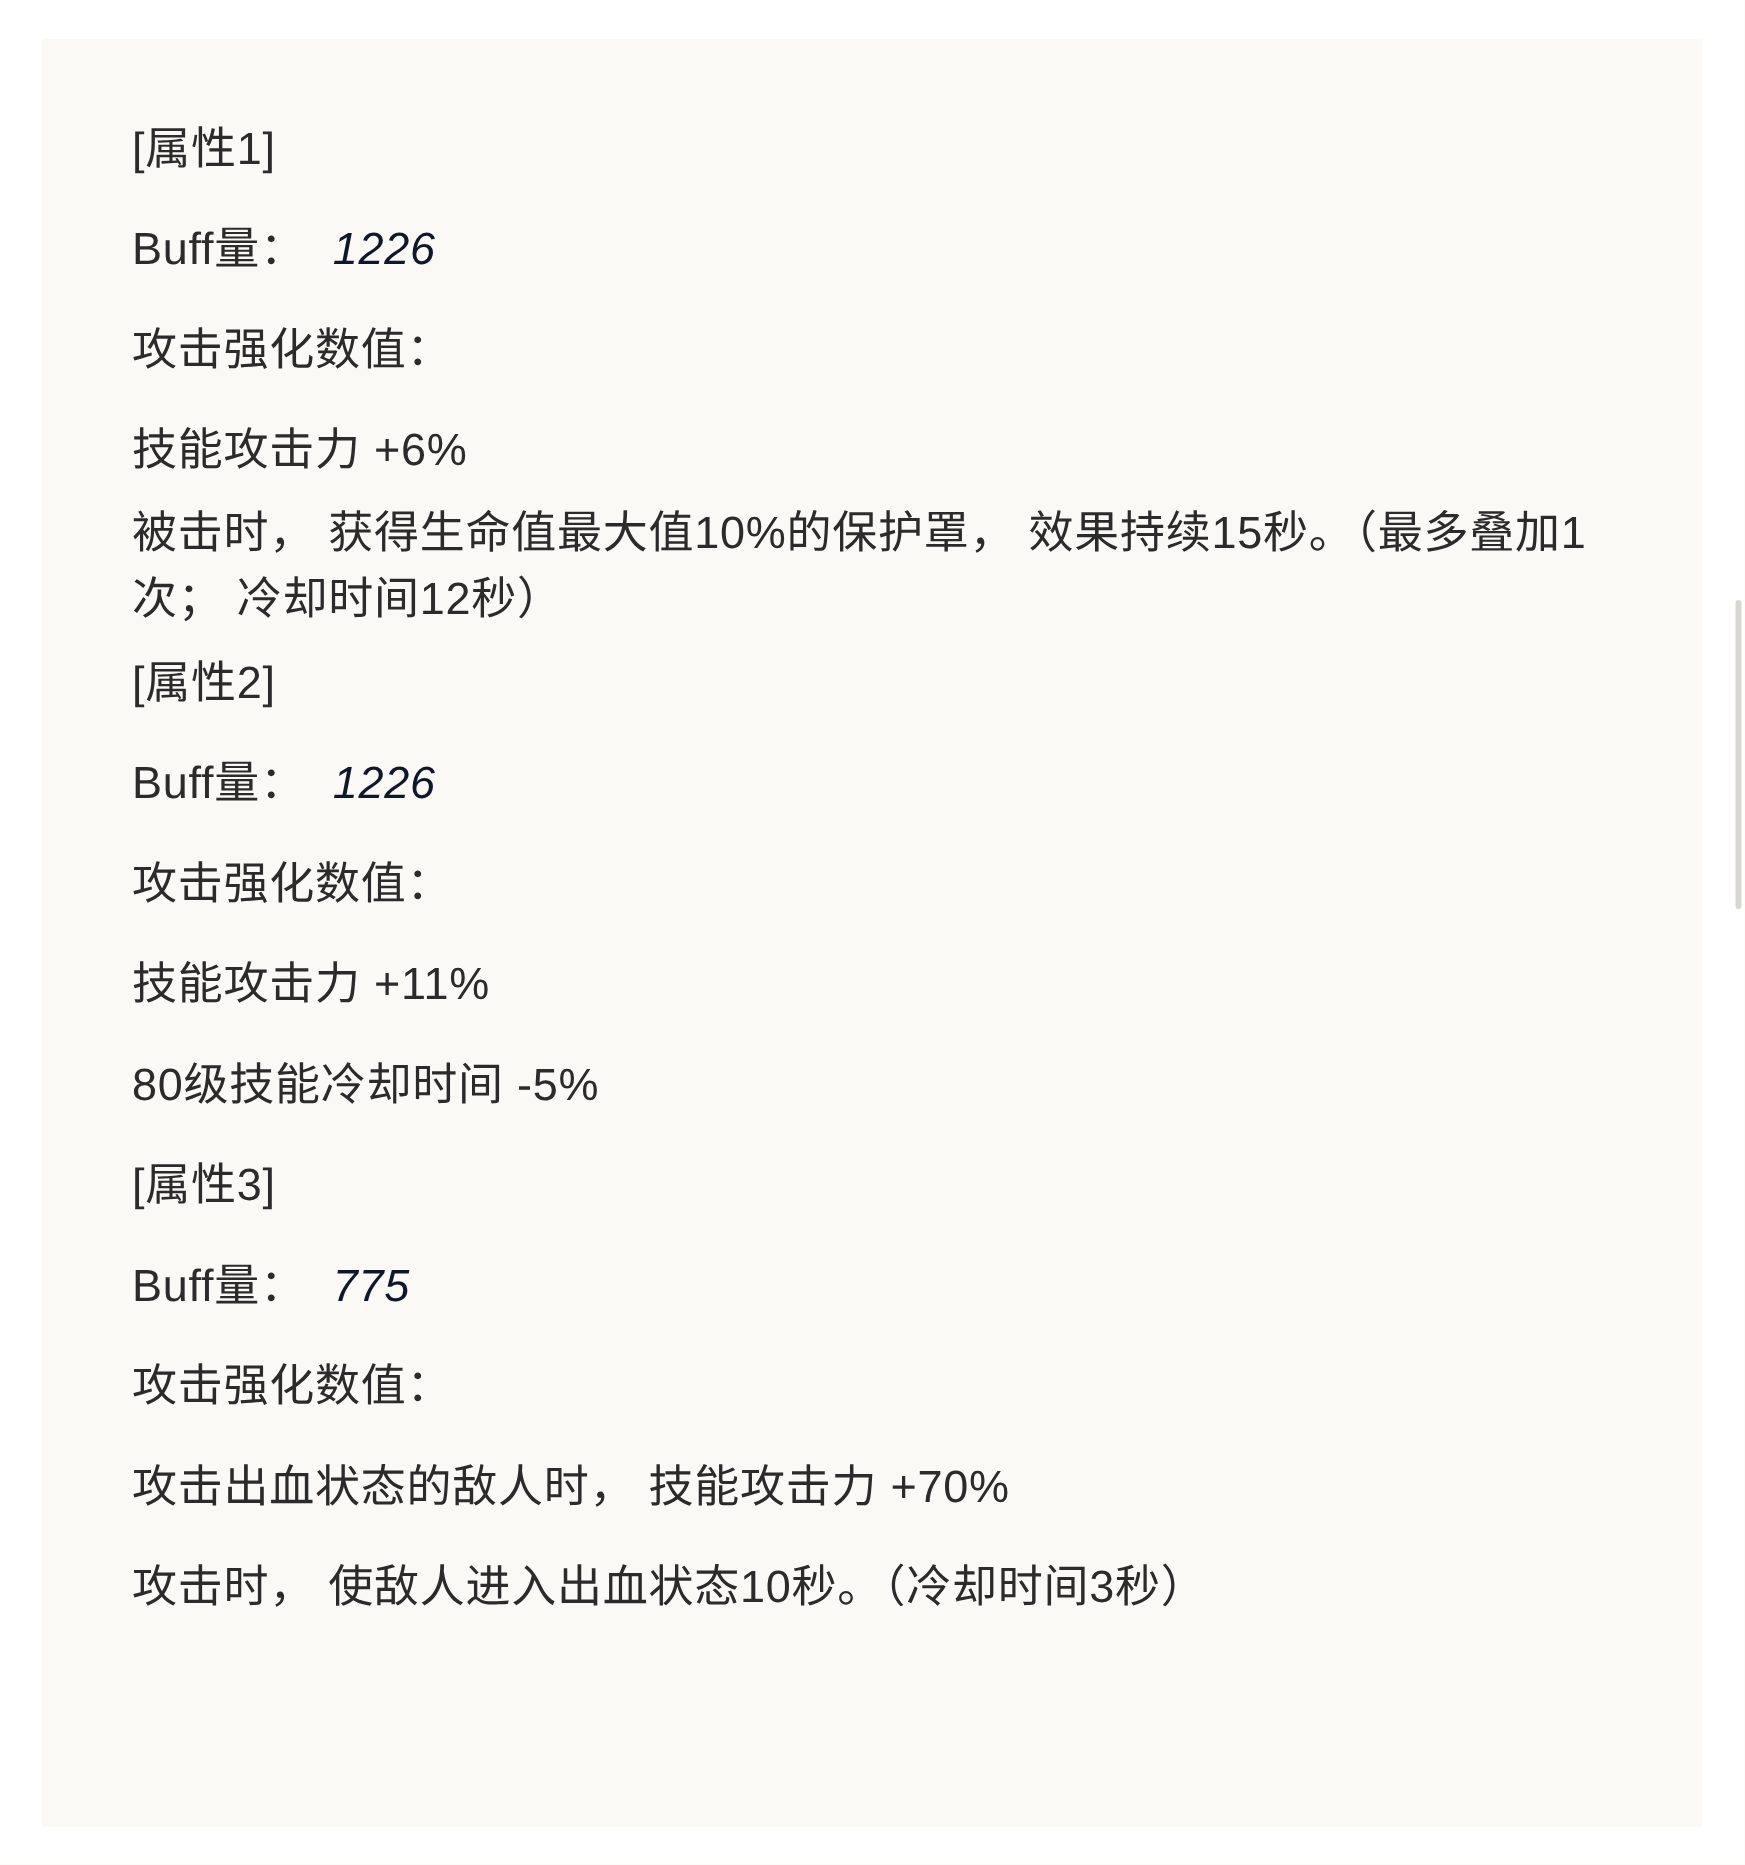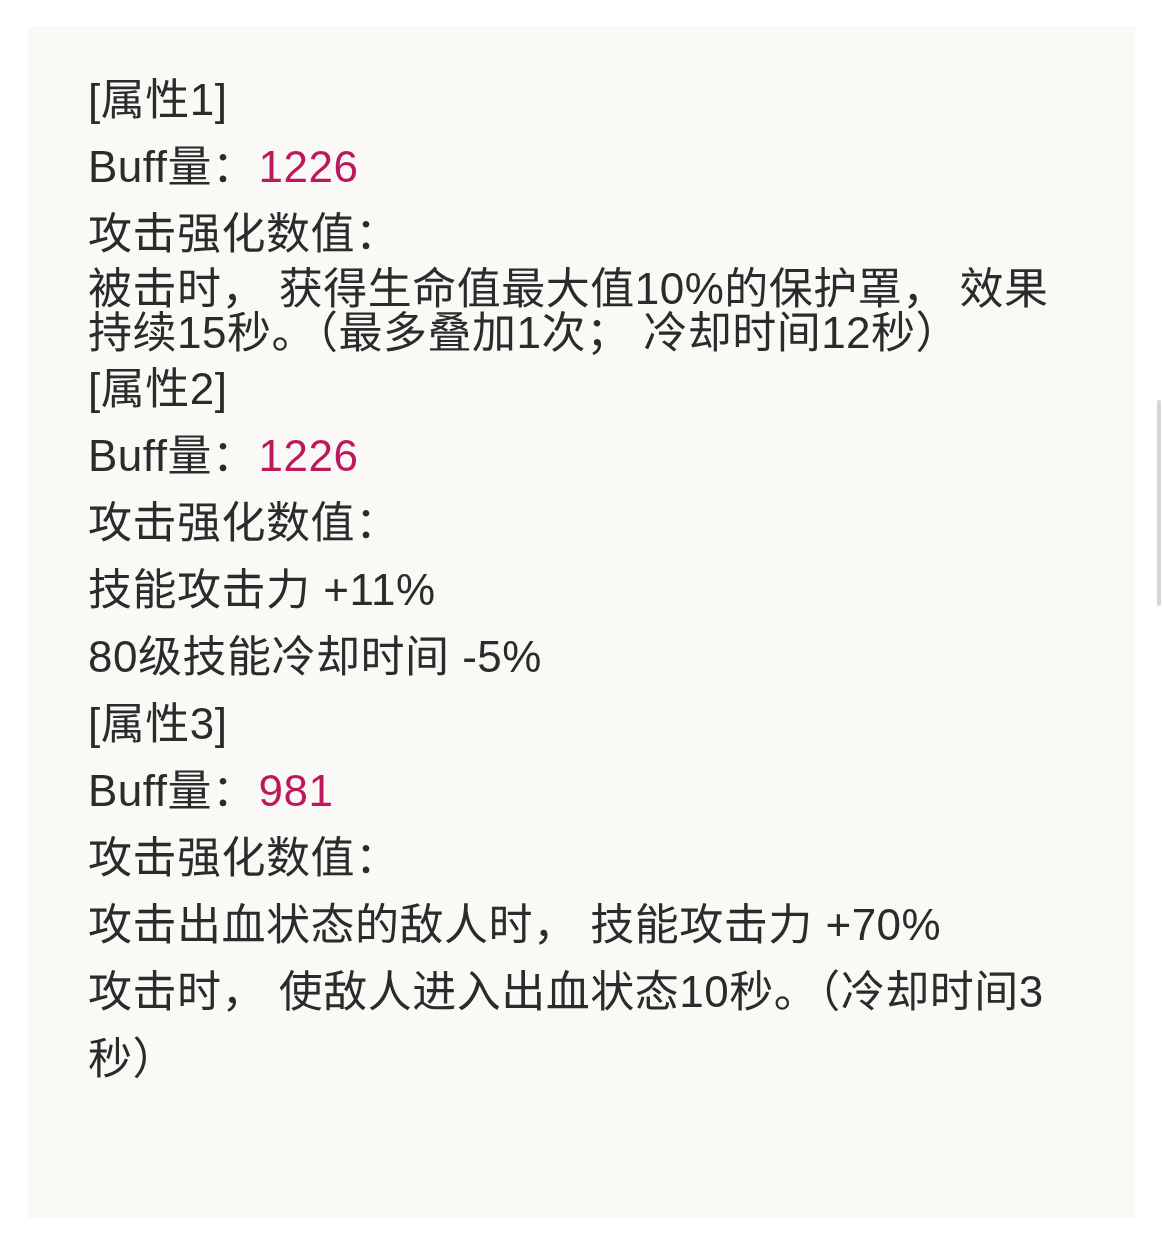--- a/index.html
+++ b/index.html
@@ -29,63 +29,65 @@
     top: 400px;
     width: 4px;
     height: 206px;
     background: #d8d6d1;
     border-radius: 2px;
   }
   .block {
     margin: 0;
   }
   .line {
-    font-size: 44px;
+    font-size: 30px;
     line-height: 67px;
     color: #2b2b2b;
     letter-spacing: 0.5px;
     white-space: pre-wrap;
   }
   .line.header {
     color: #2b2b2b;
   }
   .line.buff {
     color: #2b2b2b;
   }
   .buff-value {
-    color: #be185d;
-    margin-left: 2px;
+    color: #0f172a;
+    margin-left: 18px;
+    font-style: italic;
   }
   .line.wrap {
     line-height: 44px;
   }
 </style>
 </head>
 <body>
 
 <div class="panel">
 
   <div class="block">
     <div class="line header">[属性1]</div>
     <div class="line buff"><span>Buff量：</span><span class="buff-value">1226</span></div>
     <div class="line">攻击强化数值：</div>
+    <div class="line">技能攻击力 +6%</div>
     <div class="line wrap">被击时， 获得生命值最大值10%的保护罩， 效果持续15秒。（最多叠加1次； 冷却时间12秒）</div>
   </div>
 
   <div class="block">
     <div class="line header">[属性2]</div>
     <div class="line buff"><span>Buff量：</span><span class="buff-value">1226</span></div>
     <div class="line">攻击强化数值：</div>
     <div class="line">技能攻击力 +11%</div>
     <div class="line">80级技能冷却时间 -5%</div>
   </div>
 
   <div class="block">
     <div class="line header">[属性3]</div>
-    <div class="line buff"><span>Buff量：</span><span class="buff-value">981</span></div>
+    <div class="line buff"><span>Buff量：</span><span class="buff-value">775</span></div>
     <div class="line">攻击强化数值：</div>
     <div class="line">攻击出血状态的敌人时， 技能攻击力 +70%</div>
     <div class="line">攻击时， 使敌人进入出血状态10秒。（冷却时间3秒）</div>
   </div>
 
 </div>
 
 <div class="scroll-indicator"></div>
 
 </body></html>

